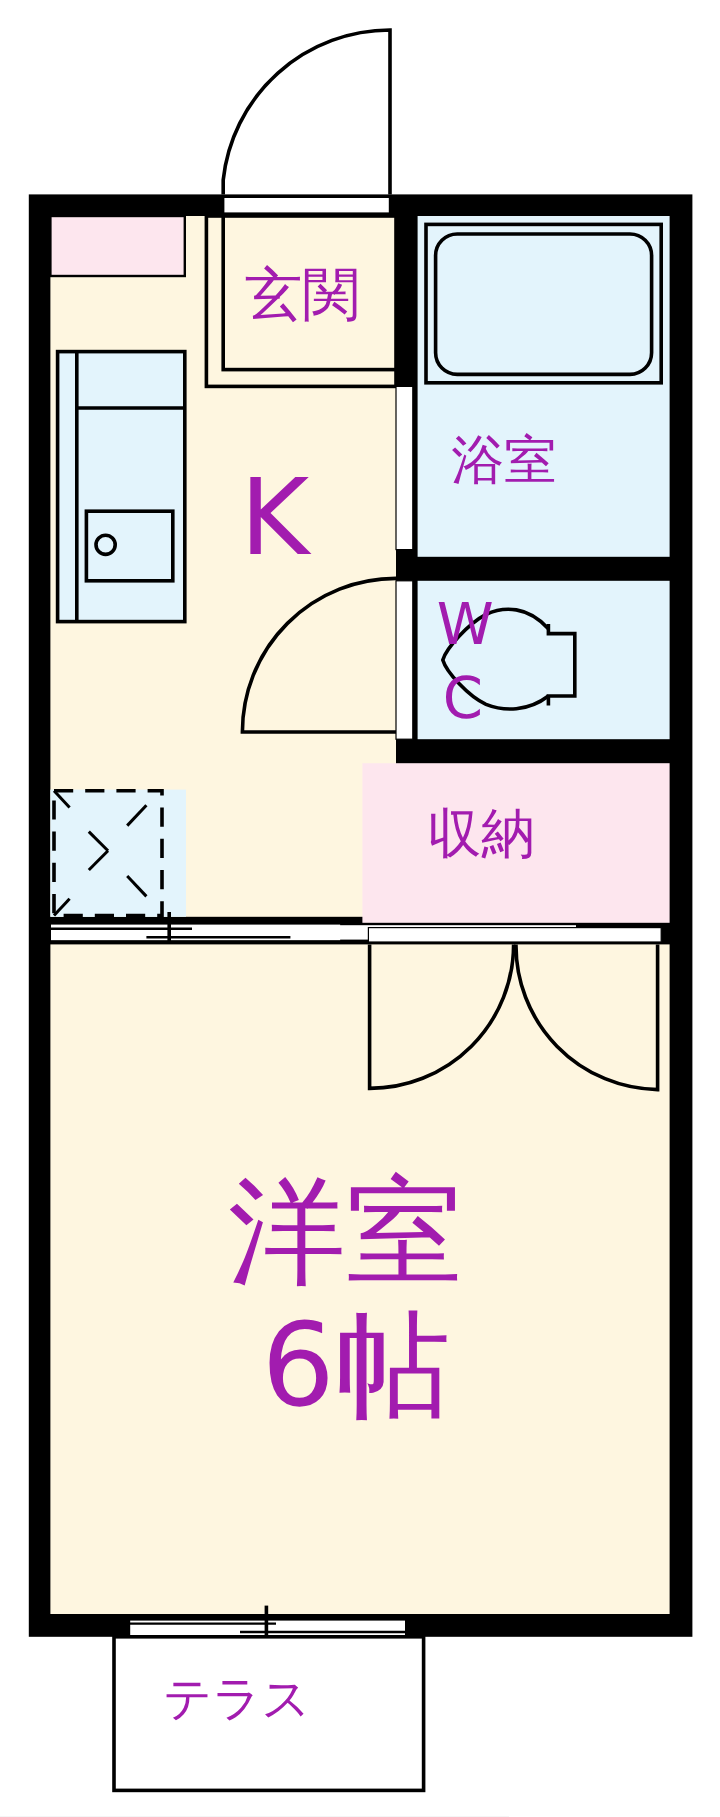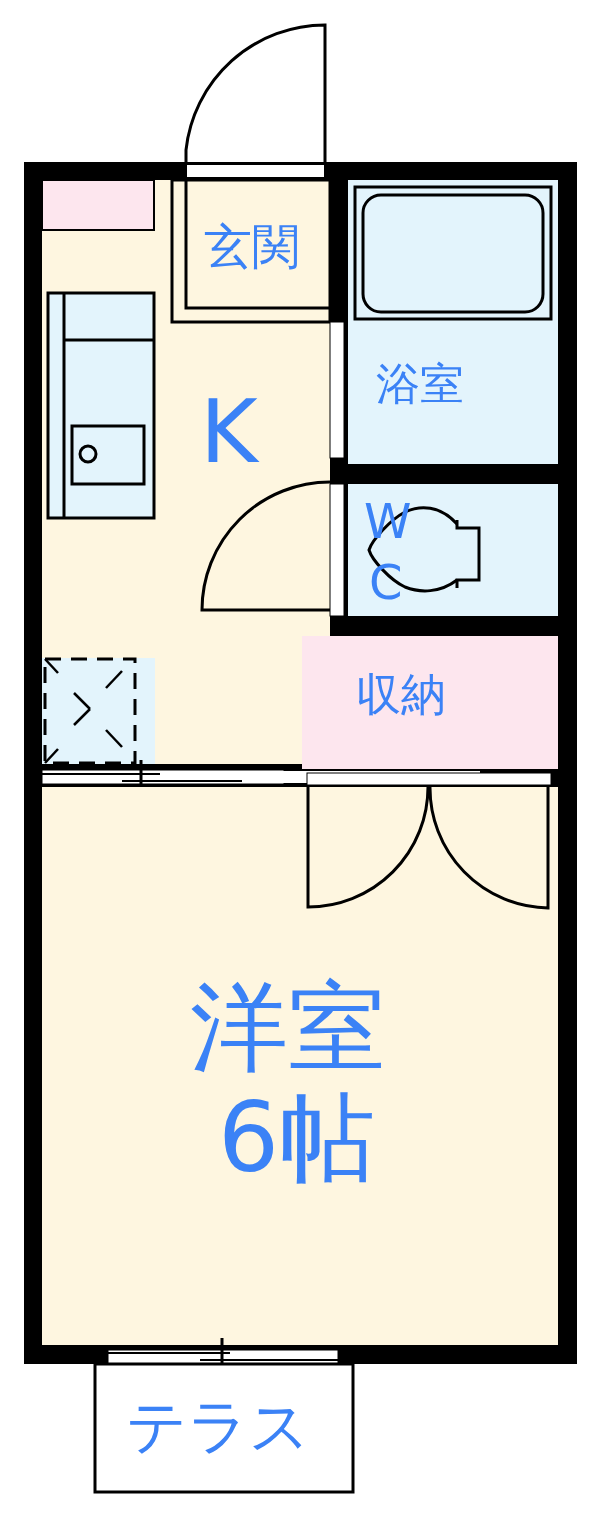--- a/index.html
+++ b/index.html
@@ -1,18 +1,18 @@
 <!DOCTYPE html>
 <html><head>
 <meta charset="utf-8">
 <style>
   html,body{margin:0;padding:0;background:#ffffff;}
   body{width:600px;height:1514px;position:relative;overflow:hidden;font-family:"DejaVu Sans","Liberation Sans",sans-serif;}
   svg{position:absolute;left:0;top:0;}
-  .lbl{position:absolute;color:#3b82f6;white-space:nowrap;line-height:1;text-align:center;}
+  .lbl{position:absolute;color:#a21caf;white-space:nowrap;line-height:1;text-align:center;}
 </style>
 </head>
 <body>
 
 <svg width="600" height="1514" viewBox="0 0 600 1514">
 
   <path d="M186 162 L186 150 A140 140 0 0 1 325 25 L325 162" fill="none" stroke="#000" stroke-width="3"></path>
 
   <rect x="24" y="162" width="553" height="1202" fill="#000"></rect>
 
@@ -80,13 +80,13 @@
 </svg>
 
 <div class="lbl" style="left:204px;top:222px;font-size:48px;">玄関</div>
 <div class="lbl" style="left:200px;top:388px;font-size:88px;">K</div>
 <div class="lbl" style="left:376px;top:362px;font-size:44px;">浴室</div>
 <div class="lbl" style="left:364px;top:497px;font-size:48px;">W</div>
 <div class="lbl" style="left:369px;top:558px;font-size:48px;">C</div>
 <div class="lbl" style="left:356px;top:672px;font-size:45px;">収納</div>
 <div class="lbl" style="left:190px;top:978px;font-size:98px;">洋室</div>
 <div class="lbl" style="left:218px;top:1090px;font-size:96px;">6帖</div>
-<div class="lbl" style="left:126px;top:1396px;font-size:60px;">テラス</div>
+<div class="lbl" style="left:136px;top:1396px;font-size:40px;">テラス</div>
 
 </body></html>

